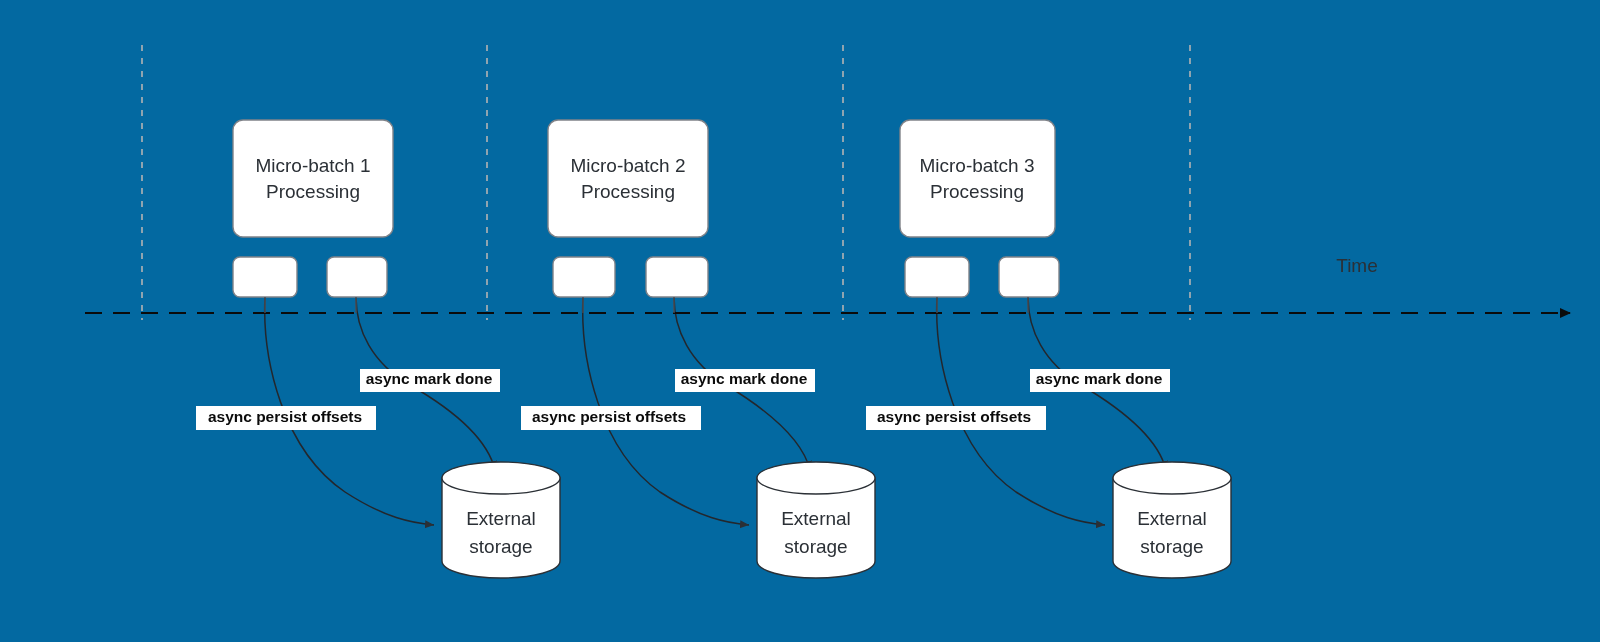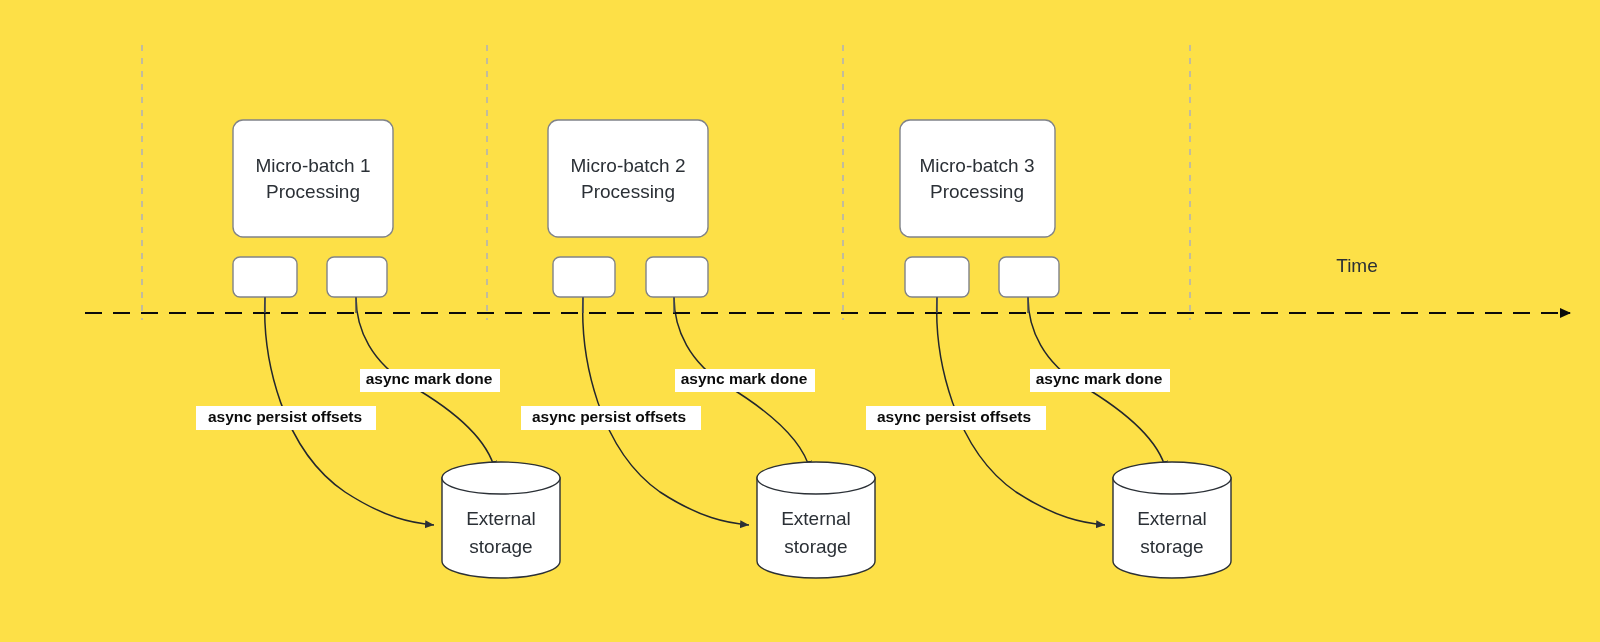--- a/index.html
+++ b/index.html
@@ -4,21 +4,21 @@
 <style>
   html, body {
     margin: 0;
     padding: 0;
     background: #ffffff;
   }
   #canvas {
     position: relative;
     width: 1600px;
     height: 642px;
-    background: #fde047;
+    background: #0369a1;
     font-family: "Liberation Sans", sans-serif;
     overflow: hidden;
   }
   svg.layer {
     position: absolute;
     top: 0;
     left: 0;
     width: 1600px;
     height: 642px;
   }

